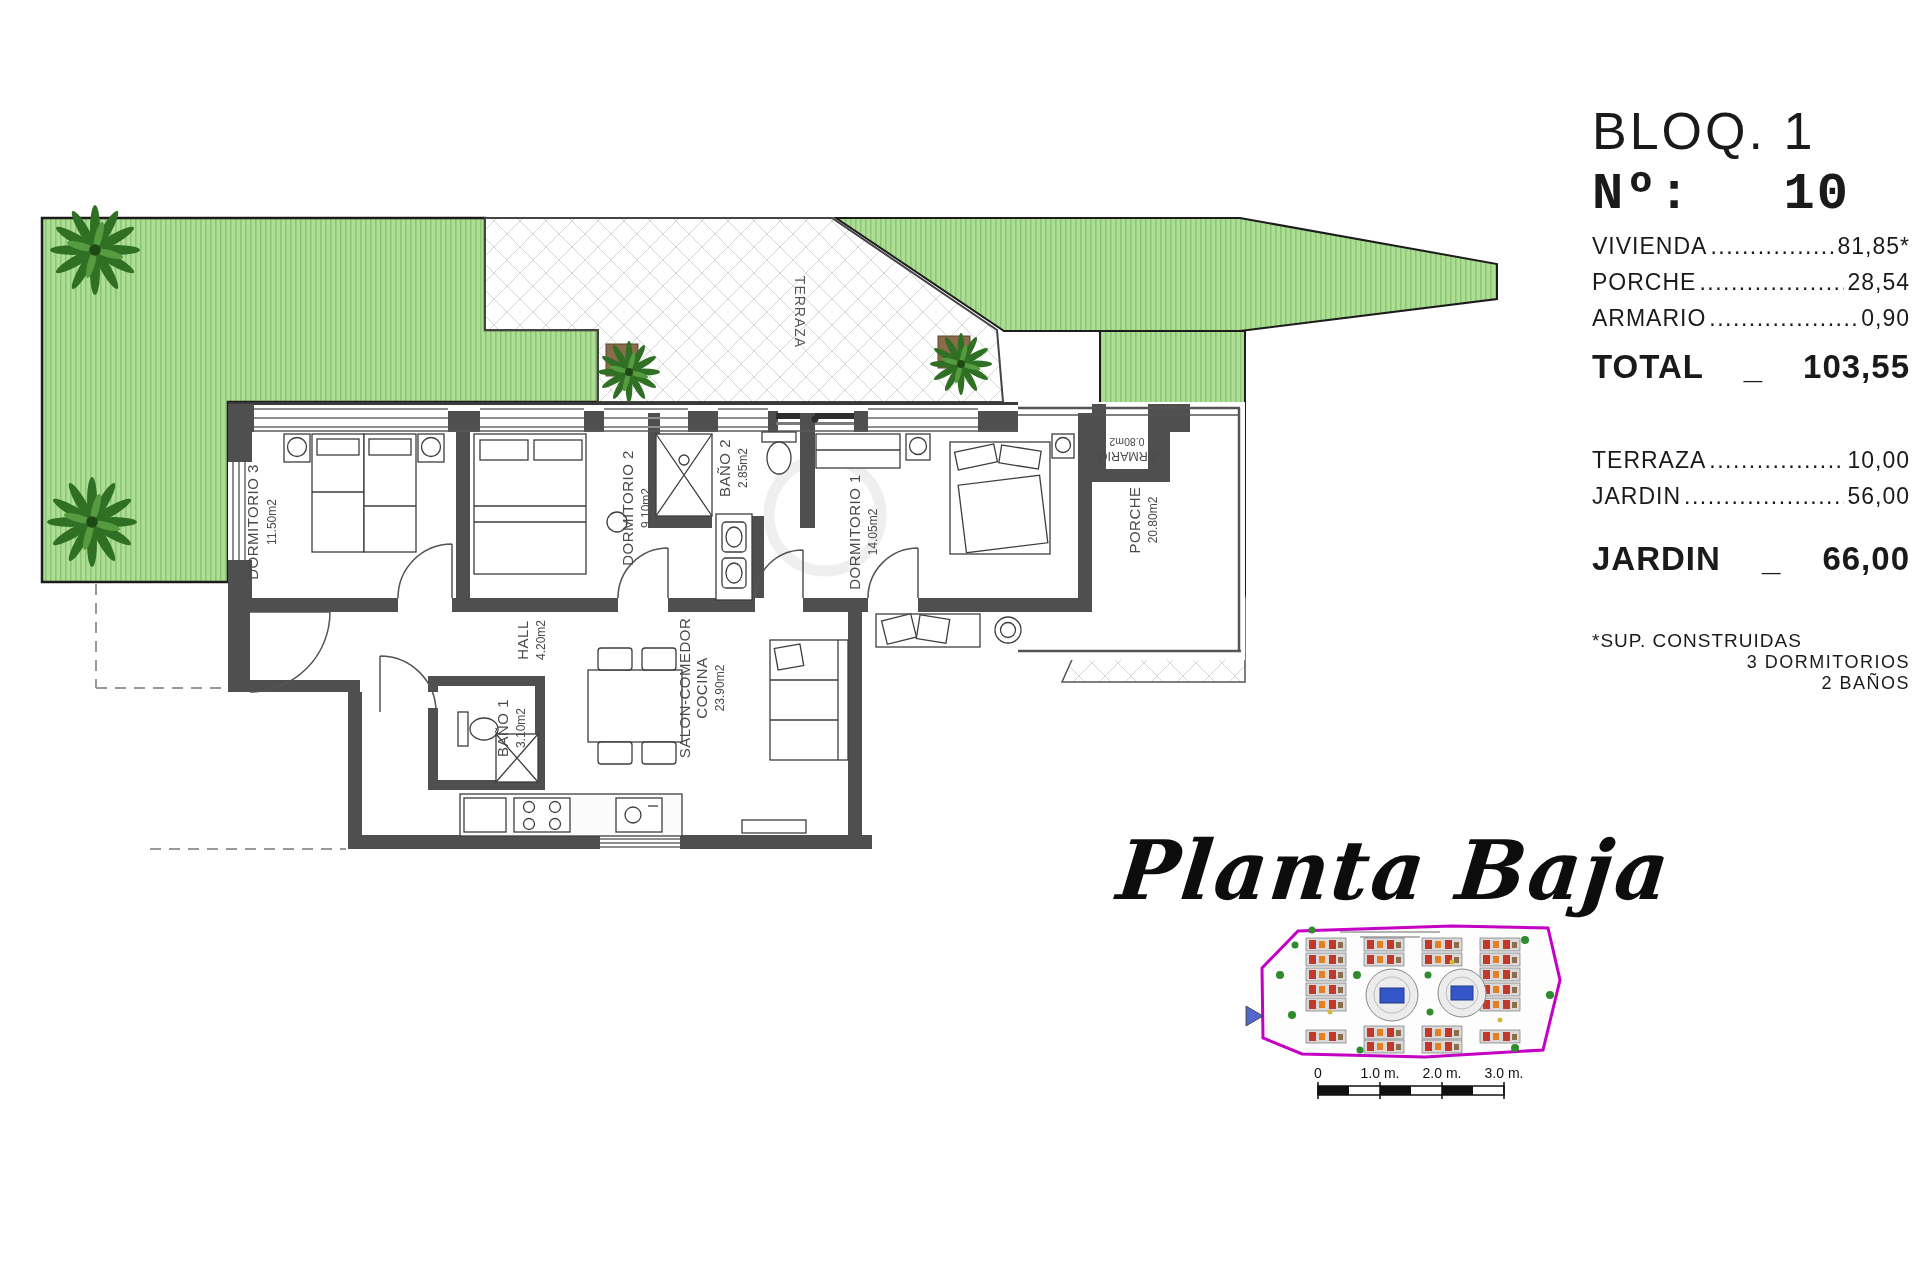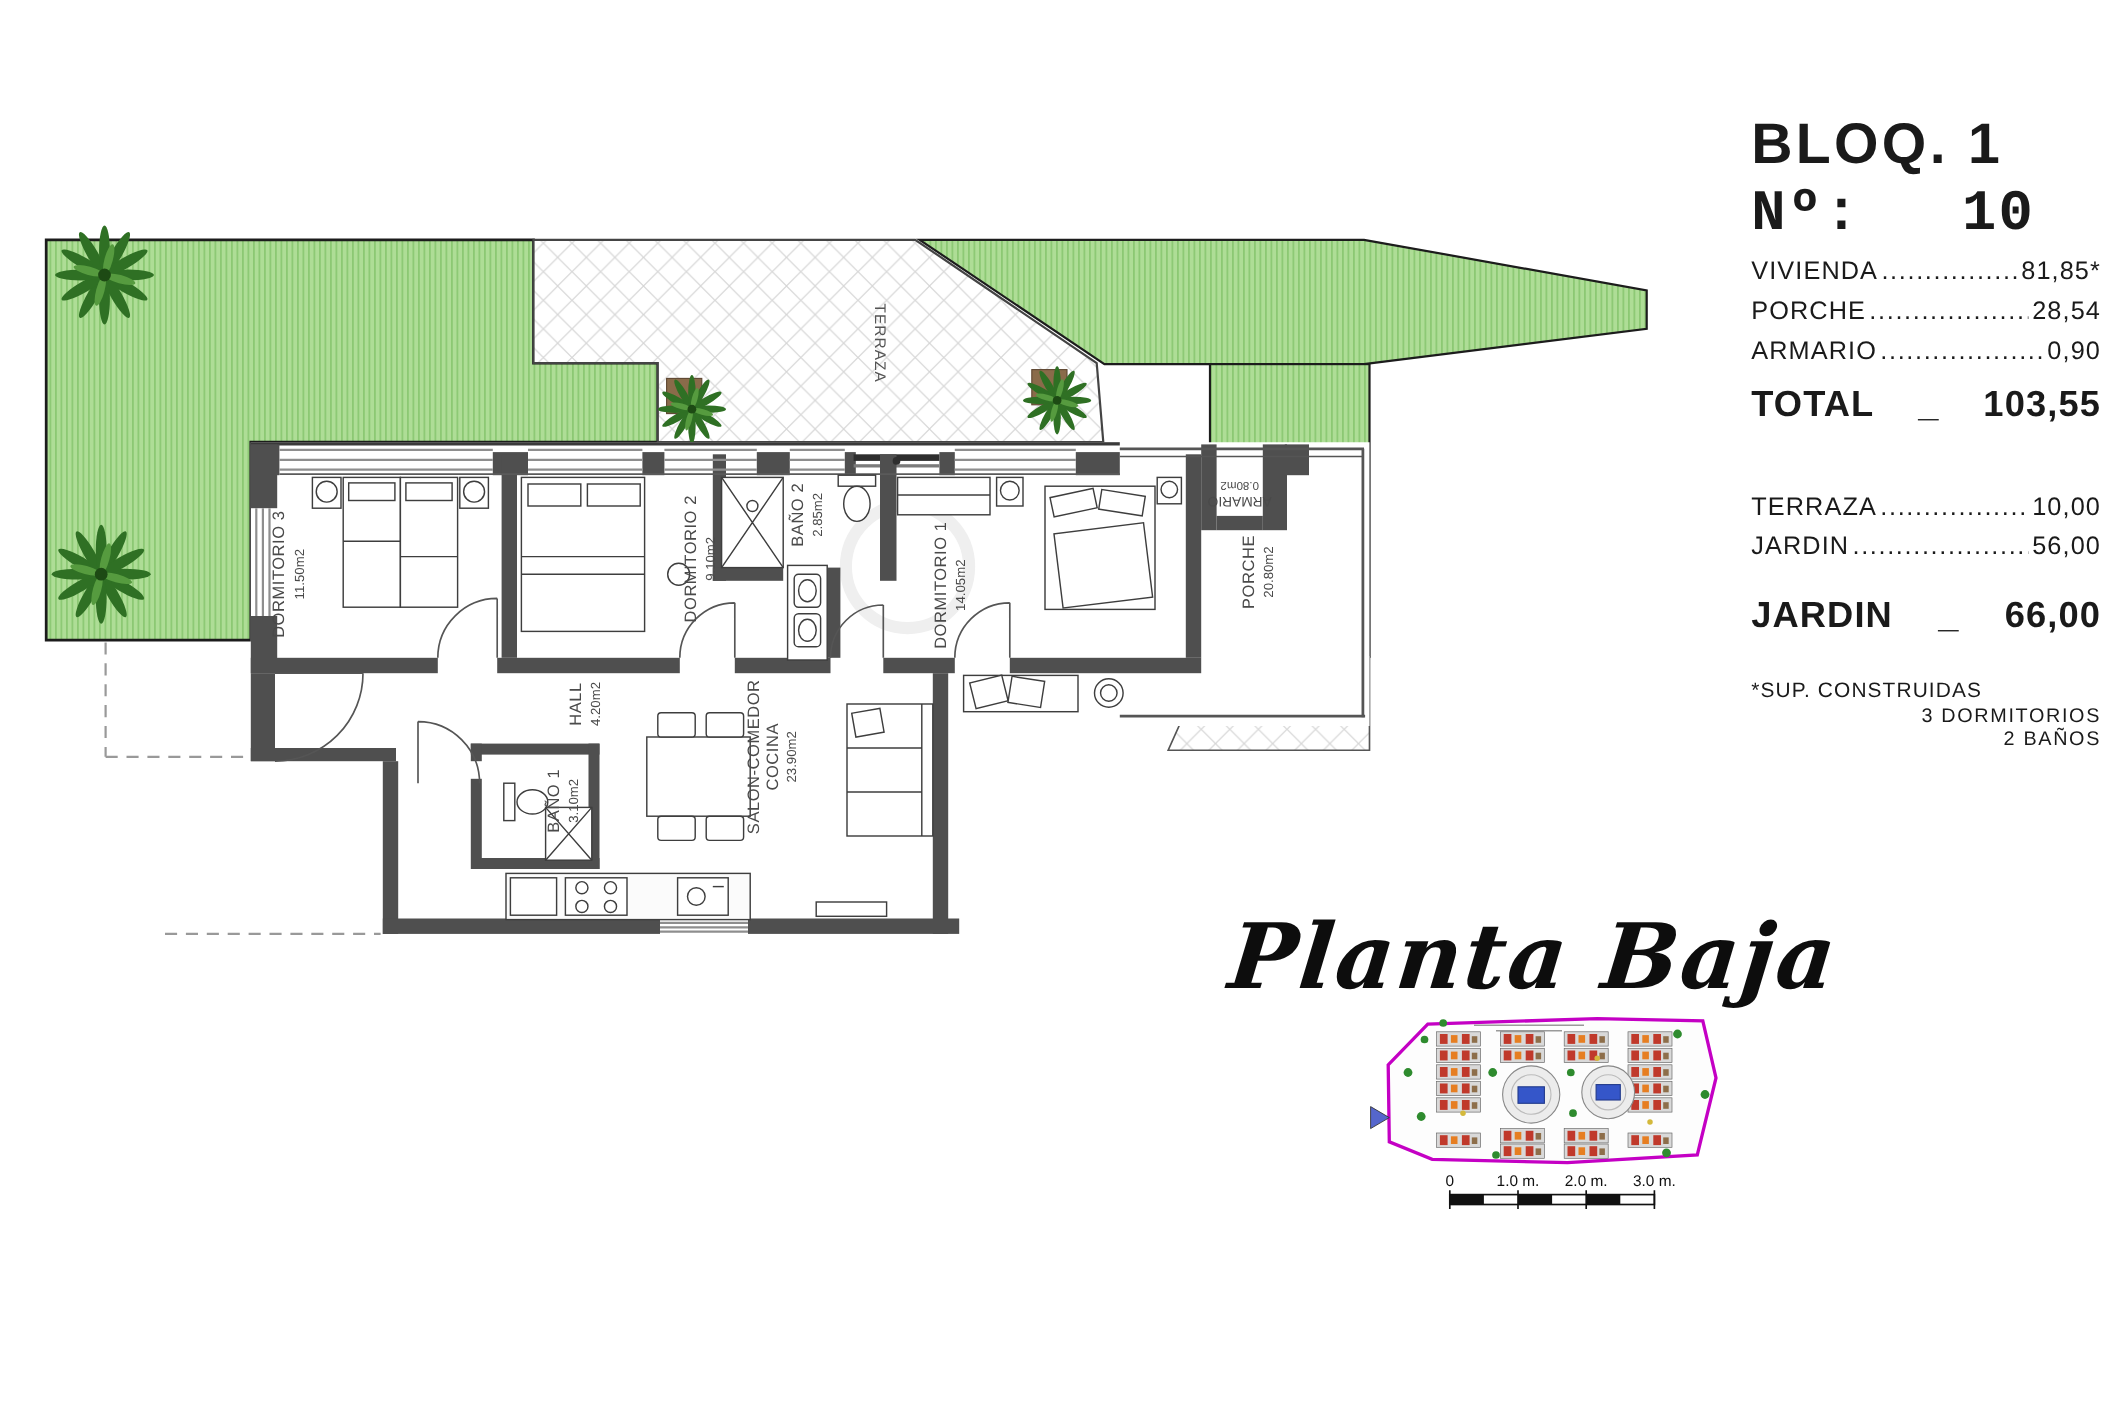--- a/index.html
+++ b/index.html
@@ -2,33 +2,33 @@
 <html><head>
 <meta charset="utf-8">
 <style>
   html,body{margin:0;padding:0;background:#fff;}
   .page{position:relative;width:1920px;height:1280px;background:#ffffff;overflow:hidden;
         font-family:"Liberation Sans",sans-serif;color:#1a1a1a;}
   svg text{font-family:"Liberation Sans",sans-serif;}
   .plansvg{position:absolute;left:0;top:0;}
   
   .panel{position:absolute;left:1592px;top:104px;width:318px;letter-spacing:1px;}
-  .bloq{font-size:52px;font-weight:700;letter-spacing:3px;line-height:1.05;}
+  .bloq{font-size:52px;font-weight:400;letter-spacing:3px;line-height:1.05;}
   .numrow{display:flex;justify-content:space-between;width:258px;font-size:52px;font-weight:600;
           letter-spacing:2px;margin-top:6px;font-family:Liberation Mono, monospace;}
   .suptitle{font-size:29px;font-weight:700;letter-spacing:1.5px;margin-top:64px;}
   .srow{display:flex;align-items:center;font-size:23px;font-weight:500;margin-top:9px;}
   .srow .leader{flex:1;overflow:hidden;white-space:nowrap;margin:0 3px;letter-spacing:1.5px;}
   .srow .val{text-align:right;}
   .totalrow{display:flex;align-items:baseline;font-size:33px;font-weight:700;margin-top:16px;}
   .totalrow .sep{flex:1;text-align:center;}
   .gap1{height:52px;}
   .bigrow{display:flex;align-items:baseline;font-size:33px;font-weight:700;margin-top:30px;}
   .bigrow .sep{flex:1;text-align:center;}
-  .footnote{font-size:19px;font-weight:500;margin-top:40px;letter-spacing:1px;}
+  .footnote{font-size:19px;font-weight:500;margin-top:52px;letter-spacing:1px;}
   .rgt{font-size:18px;font-weight:400;text-align:right;letter-spacing:1.5px;}
   
   .script-title{position:absolute;left:1118px;top:822px;font-family:"DejaVu Serif",serif;
                 font-style:italic;font-weight:bold;font-size:82px;color:#0d0d0d;
                 transform:skewX(-6deg);letter-spacing:2px;}
 </style>
 </head>
 <body>
 
 <div class="page">

